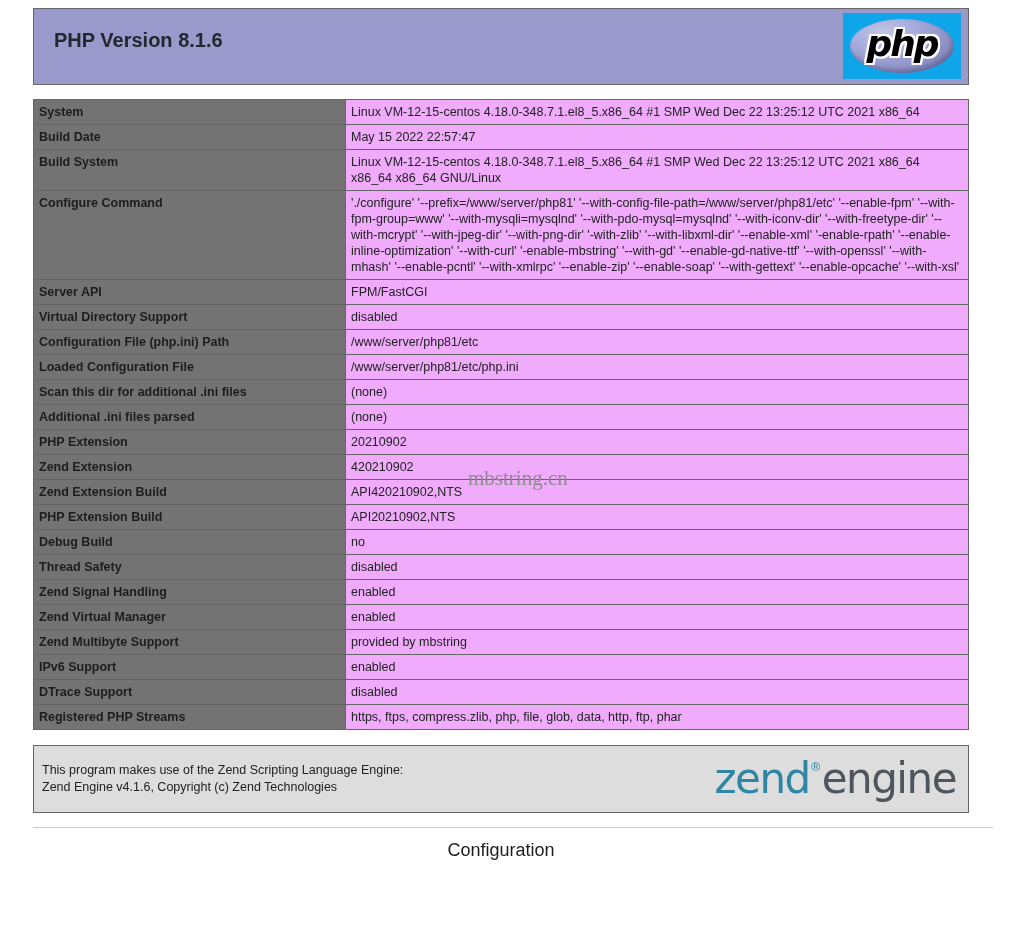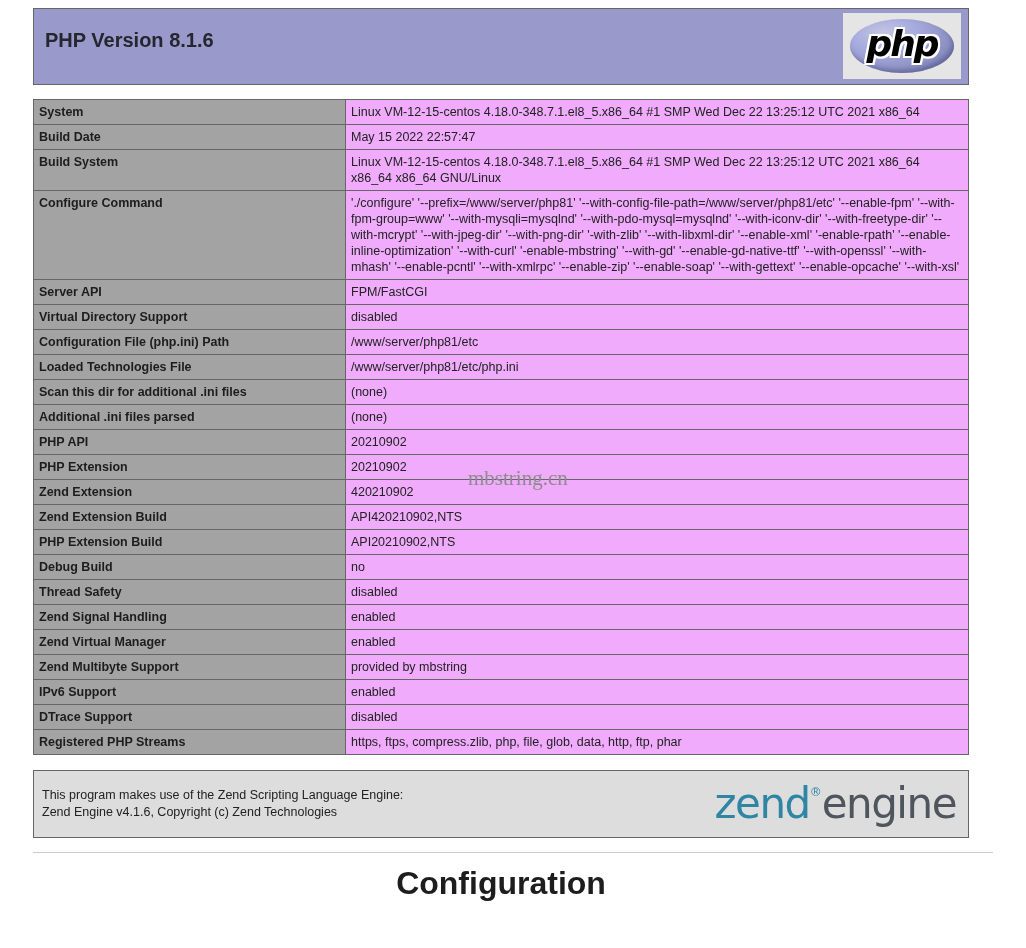--- a/index.html
+++ b/index.html
@@ -28,28 +28,28 @@
     background: #9999cc;
     border: 1px solid #666666;
     height: 76px;
     padding: 4px 5px;
     vertical-align: top;
   }
   .page-title {
     font-size: 20px;
     font-weight: bold;
     color: #26262e;
-    margin: 16px 0 0 6px;
+    margin: 16px 0 0 15px;
     display: inline-block;
   }
   .php-logo {
     float: right;
     width: 118px;
     height: 66px;
-    background: #e5e5e5;
+    background: #0ea5e9;
     position: relative;
     margin: 0 2px 0 0;
   }
   .php-ellipse {
     position: absolute;
     left: 7px; top: 6px;
     width: 104px; height: 54px;
     border-radius: 50%;
     background: radial-gradient(ellipse at 32% 26%, #c3c6e1 0%, #a9addf 30%, #9094c6 62%, #7a7eb4 85%, #7175ab 100%);
     box-shadow: inset -2px -3px 4px rgba(70,70,120,0.45);
@@ -80,21 +80,21 @@
   .info-table td {
     border: 1px solid #666666;
     font-size: 12.5px;
     line-height: 16px;
     padding: 4px 5px;
     vertical-align: baseline;
     overflow-wrap: break-word;
     word-wrap: break-word;
   }
   td.e {
-    background: #a3a3a3;
+    background: #737373;
     font-weight: bold;
     color: #1d1d1d;
   }
   td.v {
     background: #f0abfc;
     color: #222222;
   }
 
   
   .zend-table {
@@ -142,22 +142,22 @@
   
   .section-rule {
     border: 0;
     height: 1px;
     background: #cccccc;
     width: 960px;
     margin: 14px 0 0 0;
   }
   .config-heading {
     text-align: center;
-    font-size: 32px;
-    font-weight: bold;
+    font-size: 18px;
+    font-weight: normal;
     color: #1d1d1d;
     margin: 12px 0 7px 0;
   }
 
   
   .watermark {
     position: absolute;
     left: 468px;
     top: 466px;
     font-family: "Liberation Serif", serif;
@@ -214,34 +214,30 @@
       </tr>
       <tr>
         <td class="e">Virtual Directory Support</td>
         <td class="v">disabled</td>
       </tr>
       <tr>
         <td class="e">Configuration File (php.ini) Path</td>
         <td class="v">/www/server/php81/etc</td>
       </tr>
       <tr>
-        <td class="e">Loaded Technologies File</td>
+        <td class="e">Loaded Configuration File</td>
         <td class="v">/www/server/php81/etc/php.ini</td>
       </tr>
       <tr>
         <td class="e">Scan this dir for additional .ini files</td>
         <td class="v">(none)</td>
       </tr>
       <tr>
         <td class="e">Additional .ini files parsed</td>
         <td class="v">(none)</td>
-      </tr>
-      <tr>
-        <td class="e">PHP API</td>
-        <td class="v">20210902</td>
       </tr>
       <tr>
         <td class="e">PHP Extension</td>
         <td class="v">20210902</td>
       </tr>
       <tr>
         <td class="e">Zend Extension</td>
         <td class="v">420210902</td>
       </tr>
       <tr>

